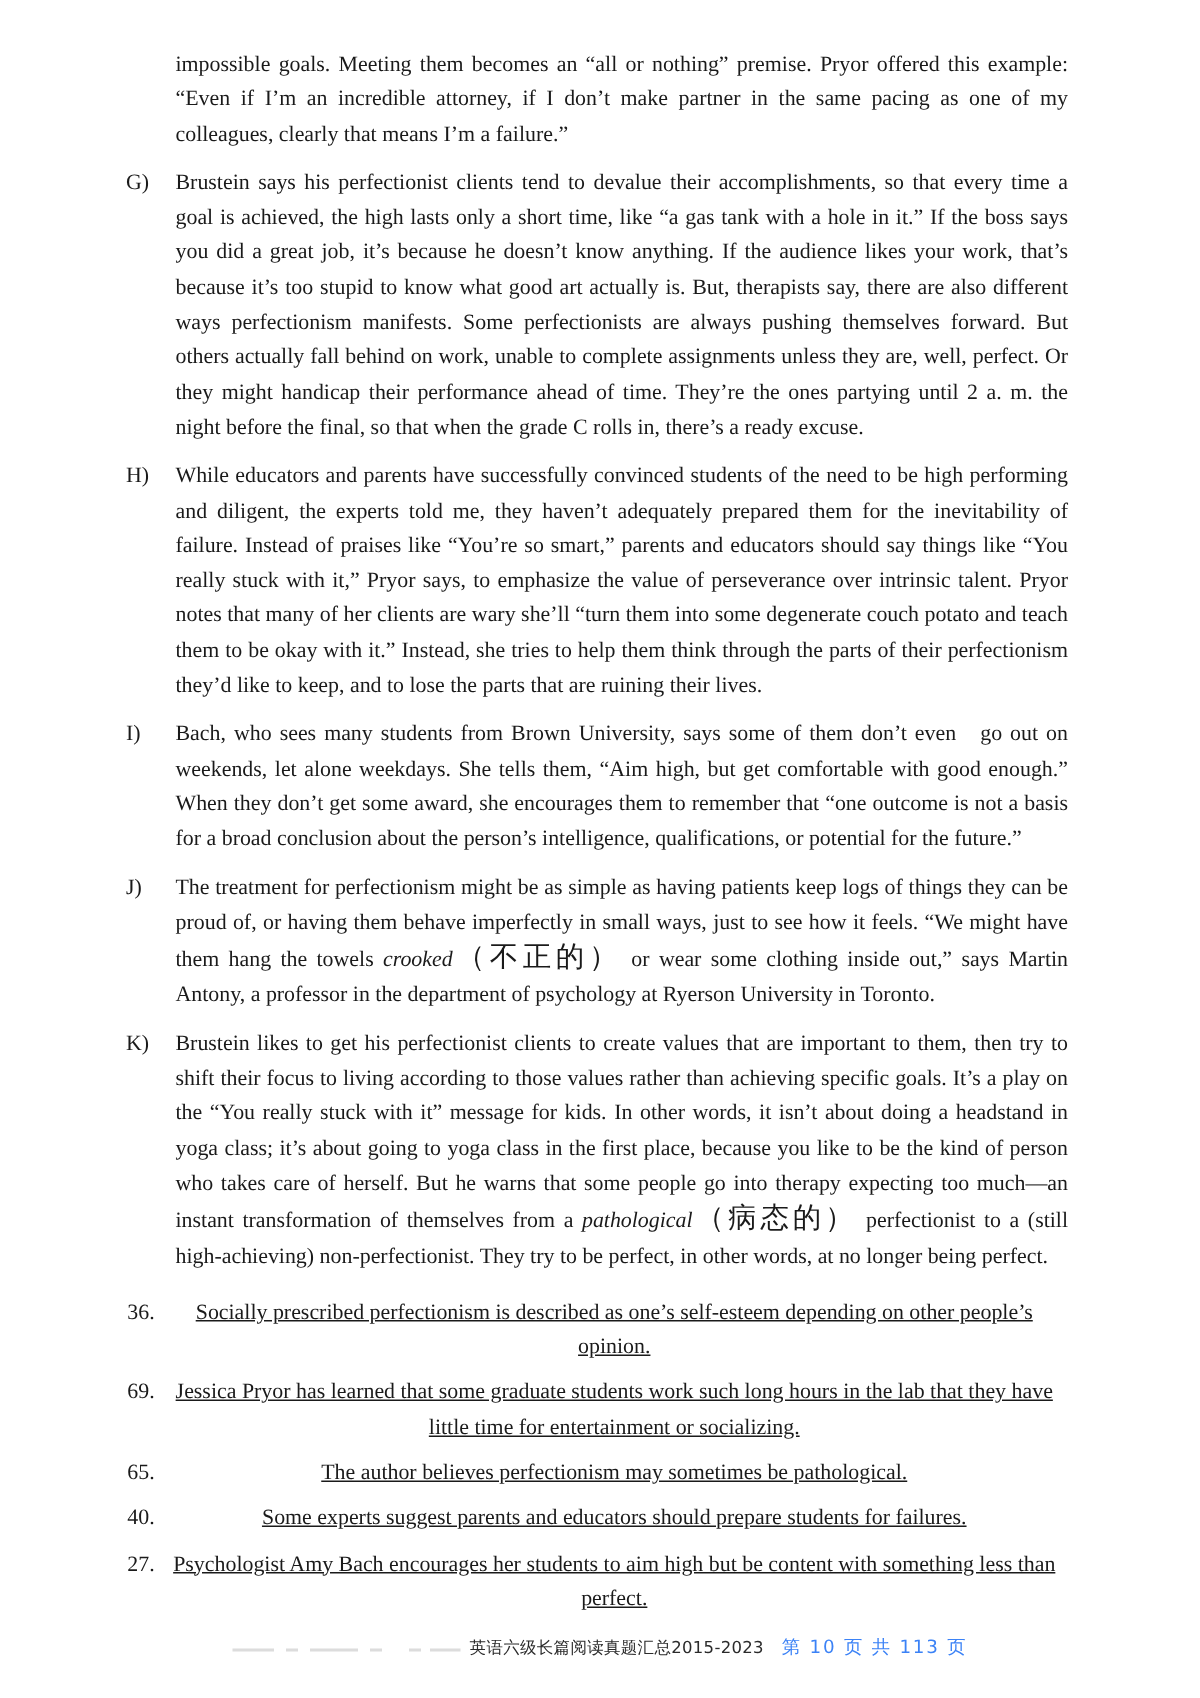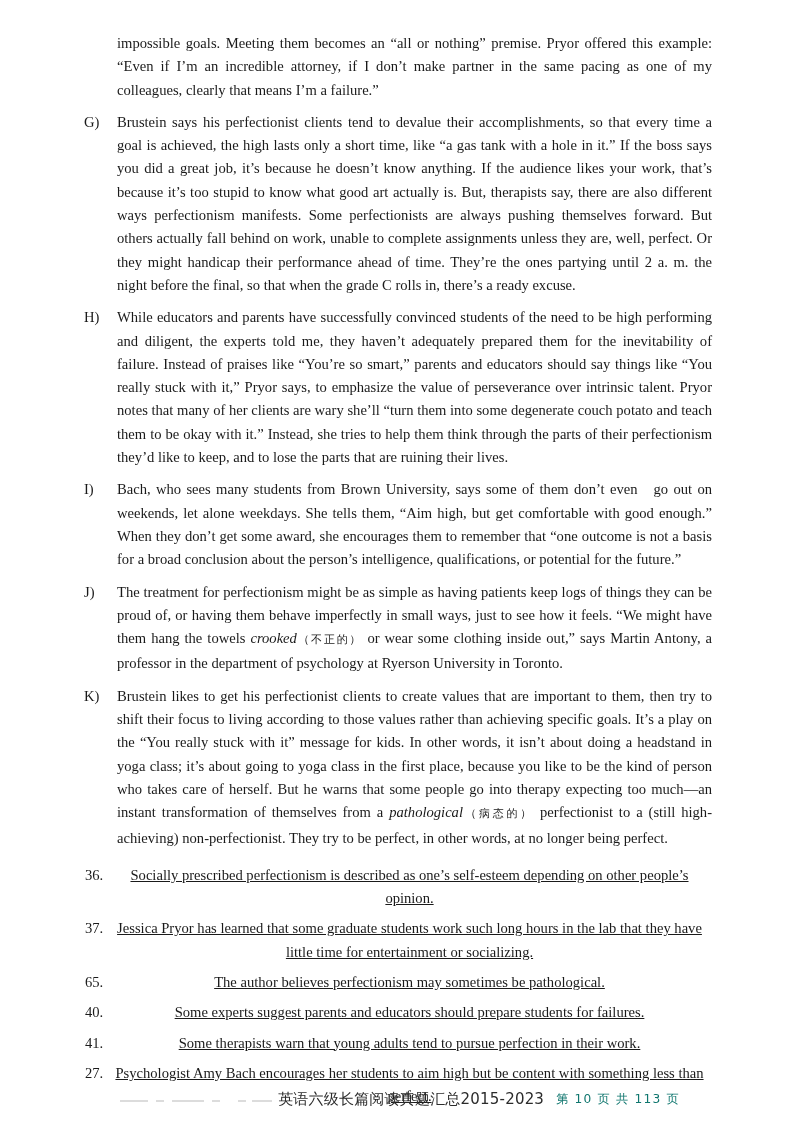--- a/index.html
+++ b/index.html
@@ -58,23 +58,23 @@
     line-height: 23.3px;
   }
   .para-body {
     display: block;
   }
 
   em.cn-term {
     font-style: italic;
   }
   .cn {
-    font-family: Liberation Mono, monospace;
+    font-family: Liberation Serif, serif;
     font-style: normal;
-    font-size: 11px;
+    font-size: 19px;
     letter-spacing: 0.5px;
   }
 
   
   .qlist {
     margin-top: 14px;
   }
   .qitem {
     position: relative;
     padding-left: 23px;
@@ -123,29 +123,29 @@
                       #8d8d8d 92px 100px, transparent 100px 118px,
                       #8d8d8d 118px 126px, transparent 126px 132px,
                       #8d8d8d 132px 152px);
     background-repeat: no-repeat;
     background-size: 100% 2px;
     background-position: 0 6px;
     filter: blur(0.4px);
   }
   .footer-text {
     font-family: "DejaVu Sans", sans-serif;
-    font-size: 15px;
+    font-size: 11px;
     color: #2b2b2b;
     vertical-align: middle;
     letter-spacing: 0.2px;
   }
   .footer-page {
     font-family: "DejaVu Sans", sans-serif;
     font-size: 12.2px;
-    color: #0f766e;
+    color: #3b82f6;
     vertical-align: middle;
     margin-left: 12px;
     letter-spacing: 1.2px;
   }
 </style>
 </head>
 <body>
 
 <div class="page">
   <div class="content">
@@ -178,34 +178,30 @@
       <span class="para-label">K)</span>
       <span class="para-body"><span>Brustein likes to get his perfectionist clients to create values that are important to them, then try to shift their focus to living according to those values rather than achieving specific goals. It’s a play on the “You really stuck with it” message for kids. In other words, it isn’t about doing a headstand in yoga class; it’s about going to yoga class in the first place, because you like to be the kind of person who takes care of herself. But he warns that some people go into therapy expecting too much—an instant transformation of themselves from a </span><em class="cn-term">pathological</em><span class="cn">（病态的）</span><span> perfectionist to a (still high-achieving) non-perfectionist. They try to be perfect, in other words, at no longer being perfect.</span></span>
     </div>
 
     <div class="qlist">
       <div class="qitem">
         <span class="qnum">36.</span>
         <span class="qtext">Socially prescribed perfectionism is described as one’s self-esteem depending on other people’s opinion.</span>
       </div>
       <div class="qitem">
-        <span class="qnum">37.</span>
+        <span class="qnum">69.</span>
         <span class="qtext">Jessica Pryor has learned that some graduate students work such long hours in the lab that they have little time for entertainment or socializing.</span>
       </div>
       <div class="qitem">
         <span class="qnum">65.</span>
         <span class="qtext">The author believes perfectionism may sometimes be pathological.</span>
       </div>
       <div class="qitem">
         <span class="qnum">40.</span>
         <span class="qtext">Some experts suggest parents and educators should prepare students for failures.</span>
-      </div>
-      <div class="qitem">
-        <span class="qnum">41.</span>
-        <span class="qtext">Some therapists warn that young adults tend to pursue perfection in their work.</span>
       </div>
       <div class="qitem">
         <span class="qnum">27.</span>
         <span class="qtext">Psychologist Amy Bach encourages her students to aim high but be content with something less than perfect.</span>
       </div>
 
     </div>
 
   </div>
 

